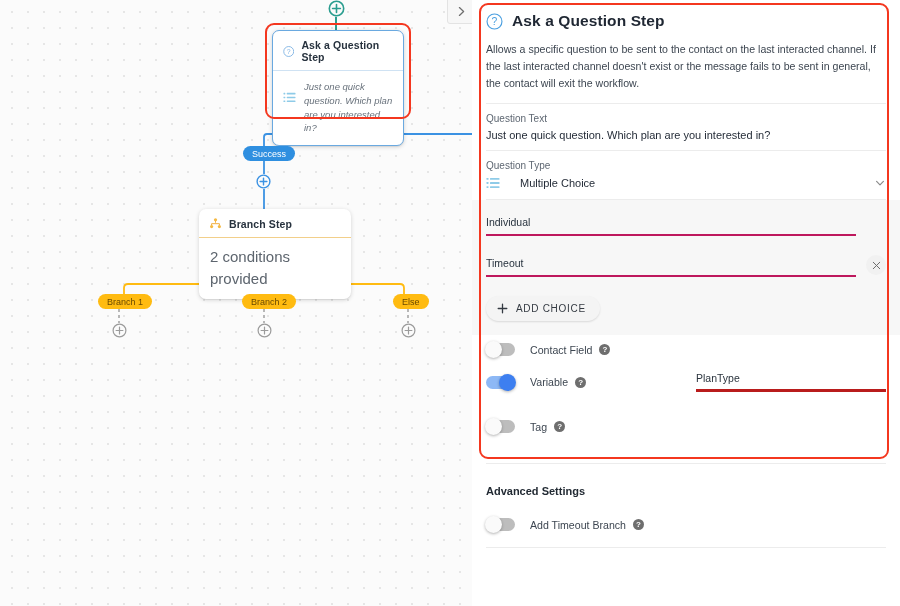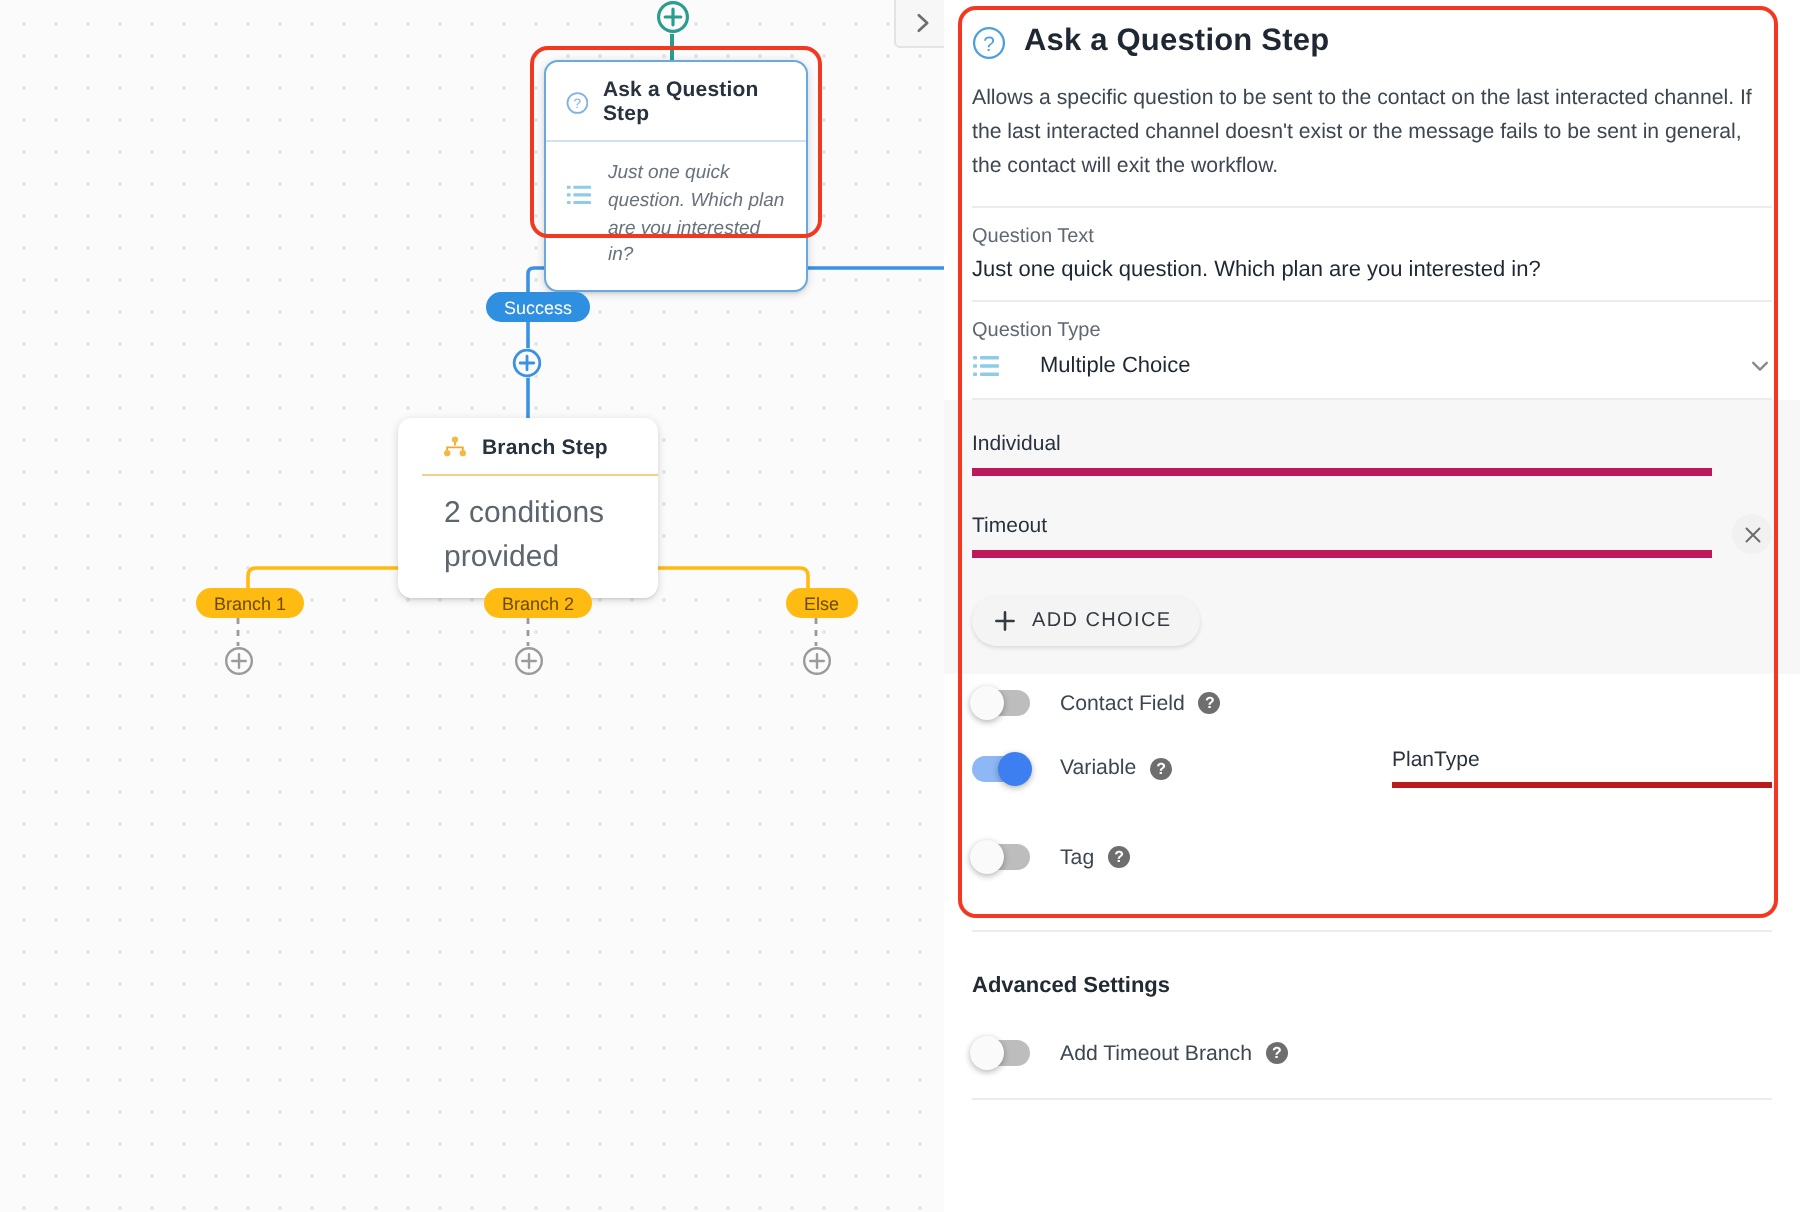--- a/index.html
+++ b/index.html
@@ -37,21 +37,21 @@
   .node-body .txt { font-size: 9.5px; font-style: italic; color: #69727c; line-height: 1.45; }
 
   
   #node-ask {
     left: 272px; top: 30px; width: 132px;
     border: 1.3px solid #6aa9e0;
   }
   #node-ask .node-head { border-bottom: 1px solid #cfe2f3; }
 
   
-  #node-branch { left: 199px; top: 209px; width: 130px; padding-left: 12px; }
+  #node-branch { left: 199px; top: 209px; width: 152px; }
   #node-branch .node-head { border-bottom: 1px solid #f2cf8a; }
   #node-branch .node-body { padding: 8px 10px 9px 11px; }
   #node-branch .node-body .txt { font-style: normal; font-size: 15px; color: #5d656e; }
 
   
   .badge {
     position: absolute; display: flex; align-items: center; justify-content: center;
     border-radius: 9px; height: 15px; padding: 0 9px;
     font-size: 9px; color: #ffffff; font-weight: normal; white-space: nowrap;
   }
@@ -88,21 +88,21 @@
 
   .field { padding: 9px 14px 9px 14px; }
   .flabel { font-size: 10px; color: #5e6772; margin-bottom: 5px; }
   .fvalue { font-size: 11px; color: #1f2733; }
   .fvalue-row { display: flex; align-items: center; gap: 20px; }
 
   #choices-block { background: #f7f7f7; padding: 16px 14px 14px 14px; }
   .choice-row { display: flex; align-items: flex-end; gap: 10px; padding-bottom: 3px; margin-bottom: 16px; }
   .choice-input {
     flex: 1; font-size: 10.5px; color: #27323e;
-    border-bottom: 4px solid #be185d; padding-bottom: 6px;
+    border-bottom: 2px solid #be185d; padding-bottom: 6px;
   }
   .x-btn {
     width: 20px; height: 20px; border-radius: 50%; background: #f1f1f1;
     display: flex; align-items: center; justify-content: center; color: #6c6c6c;
     flex: 0 0 20px; margin-bottom: 2px;
   }
   .add-choice {
     display: inline-flex; align-items: center; gap: 8px;
     background: #f4f4f4; border-radius: 13px; height: 25px; padding: 0 14px 0 11px;
     font-size: 10px; font-weight: normal; color: #343a42; letter-spacing: .7px;

